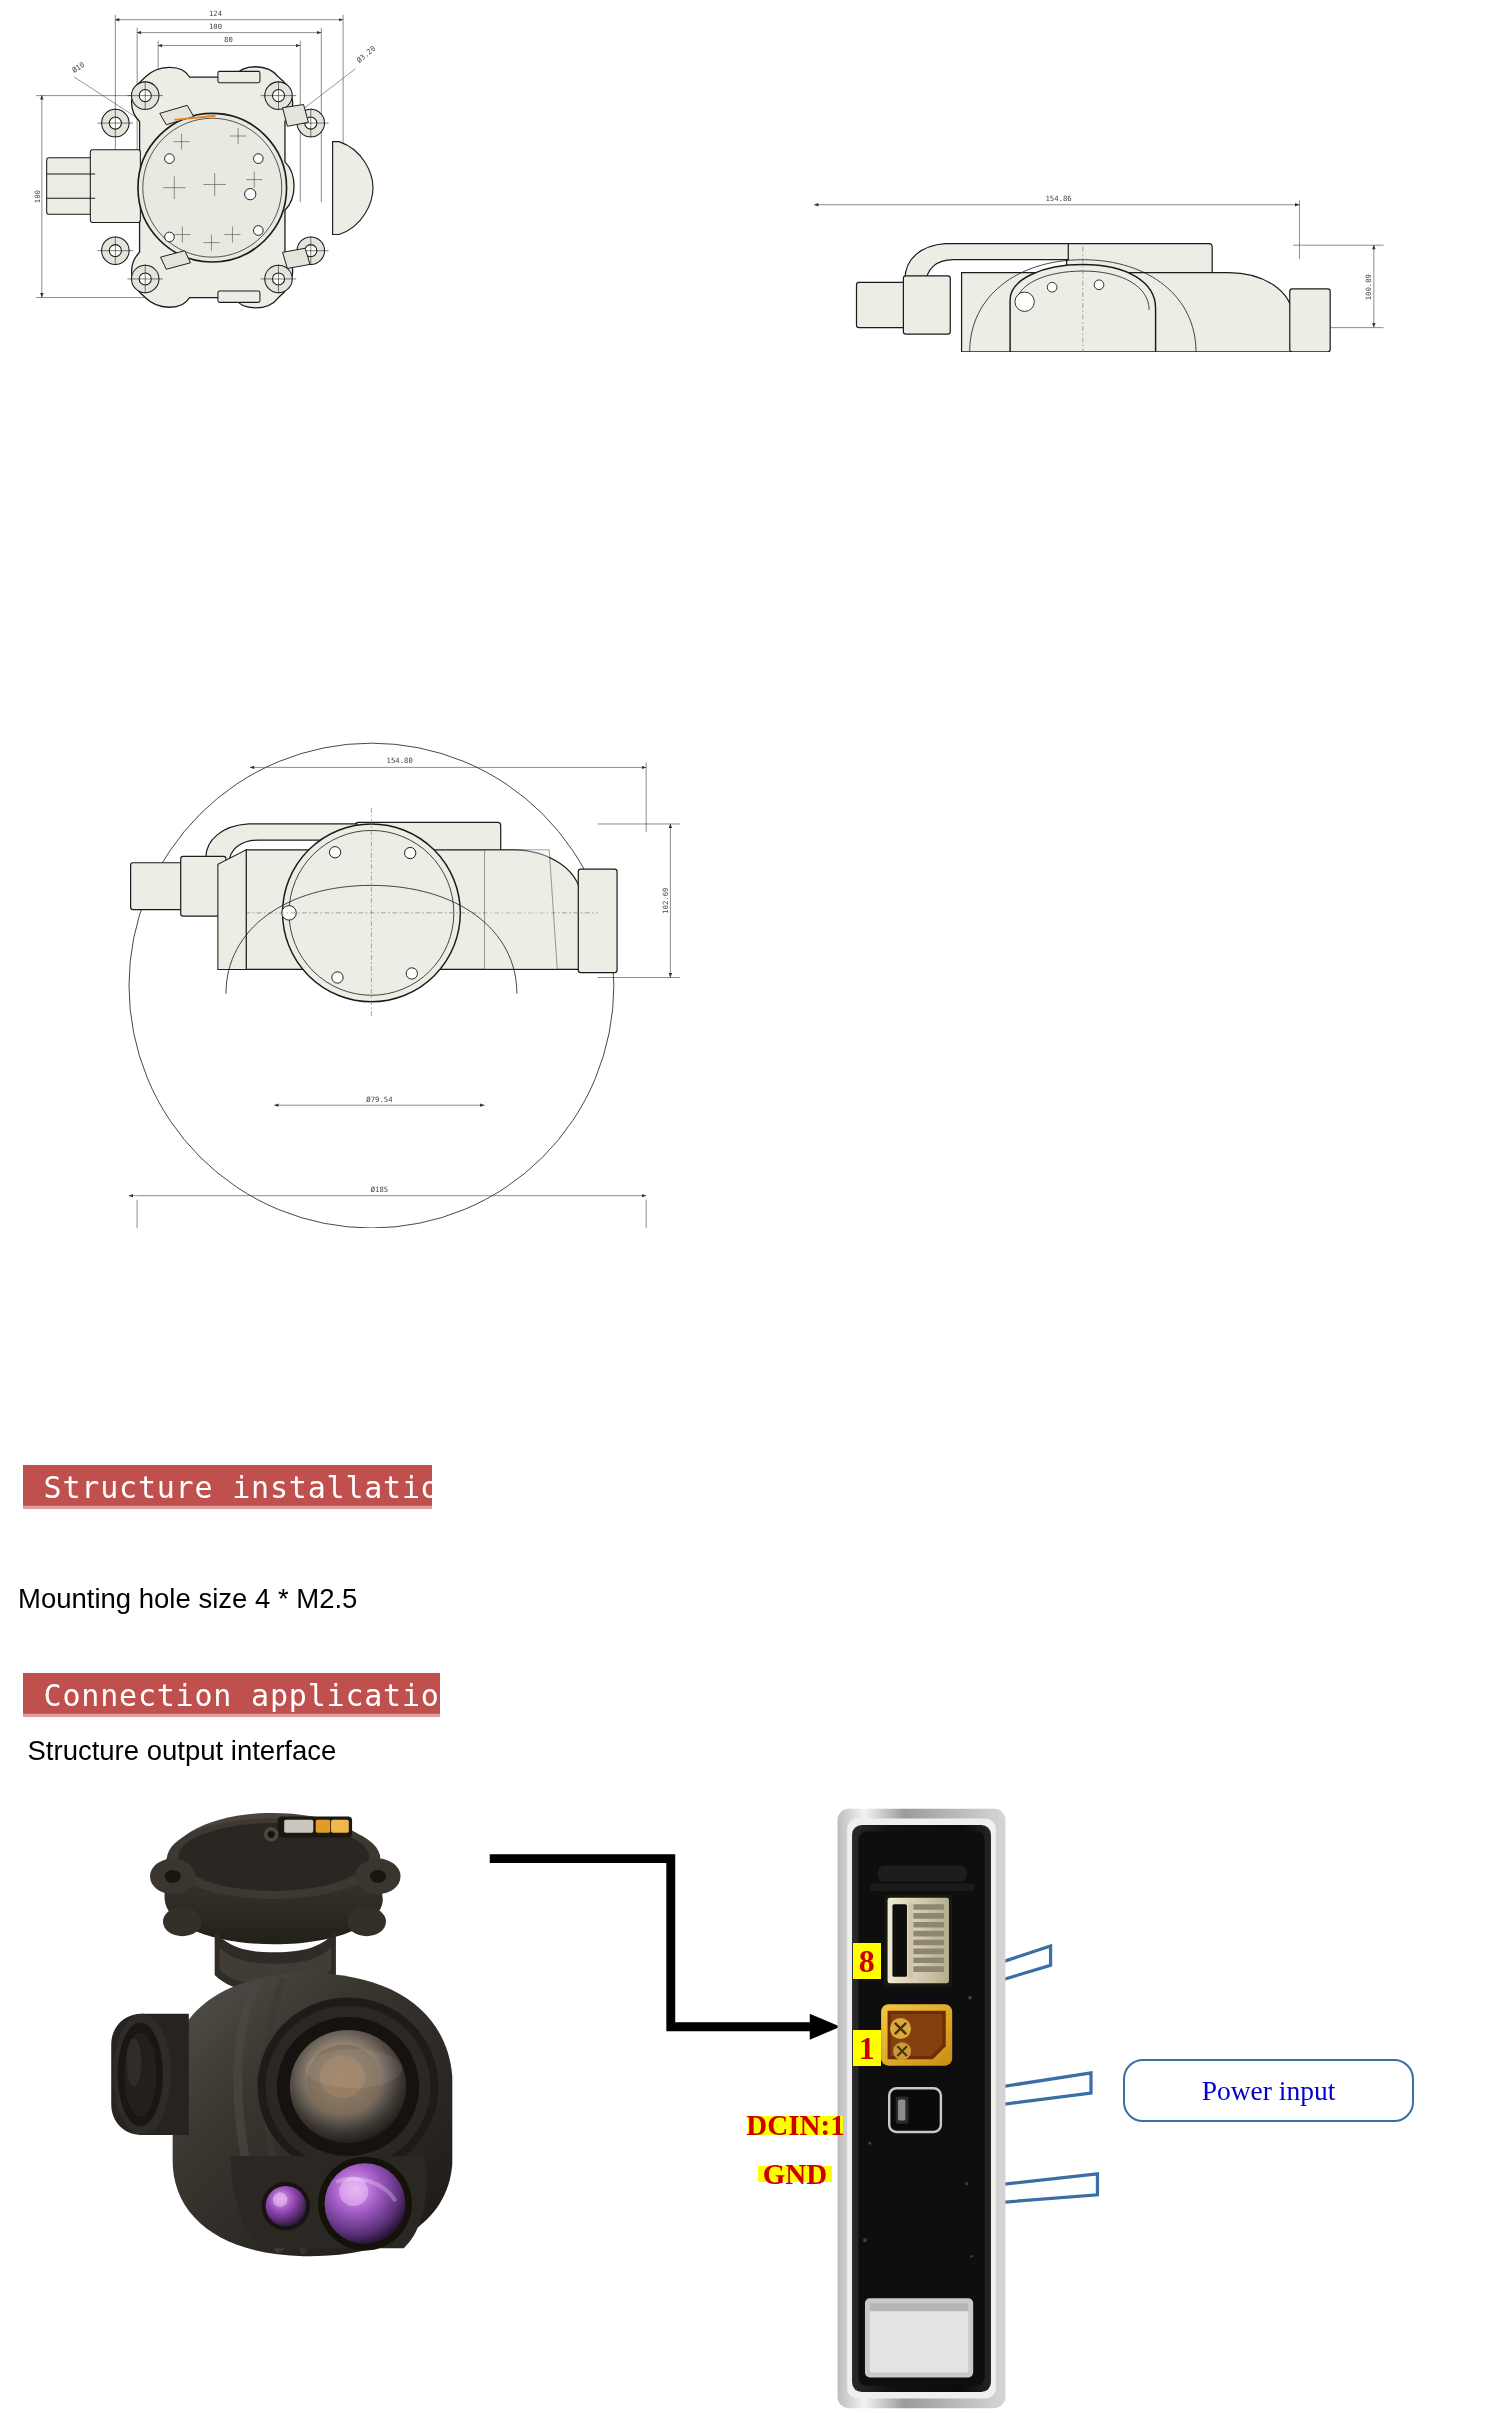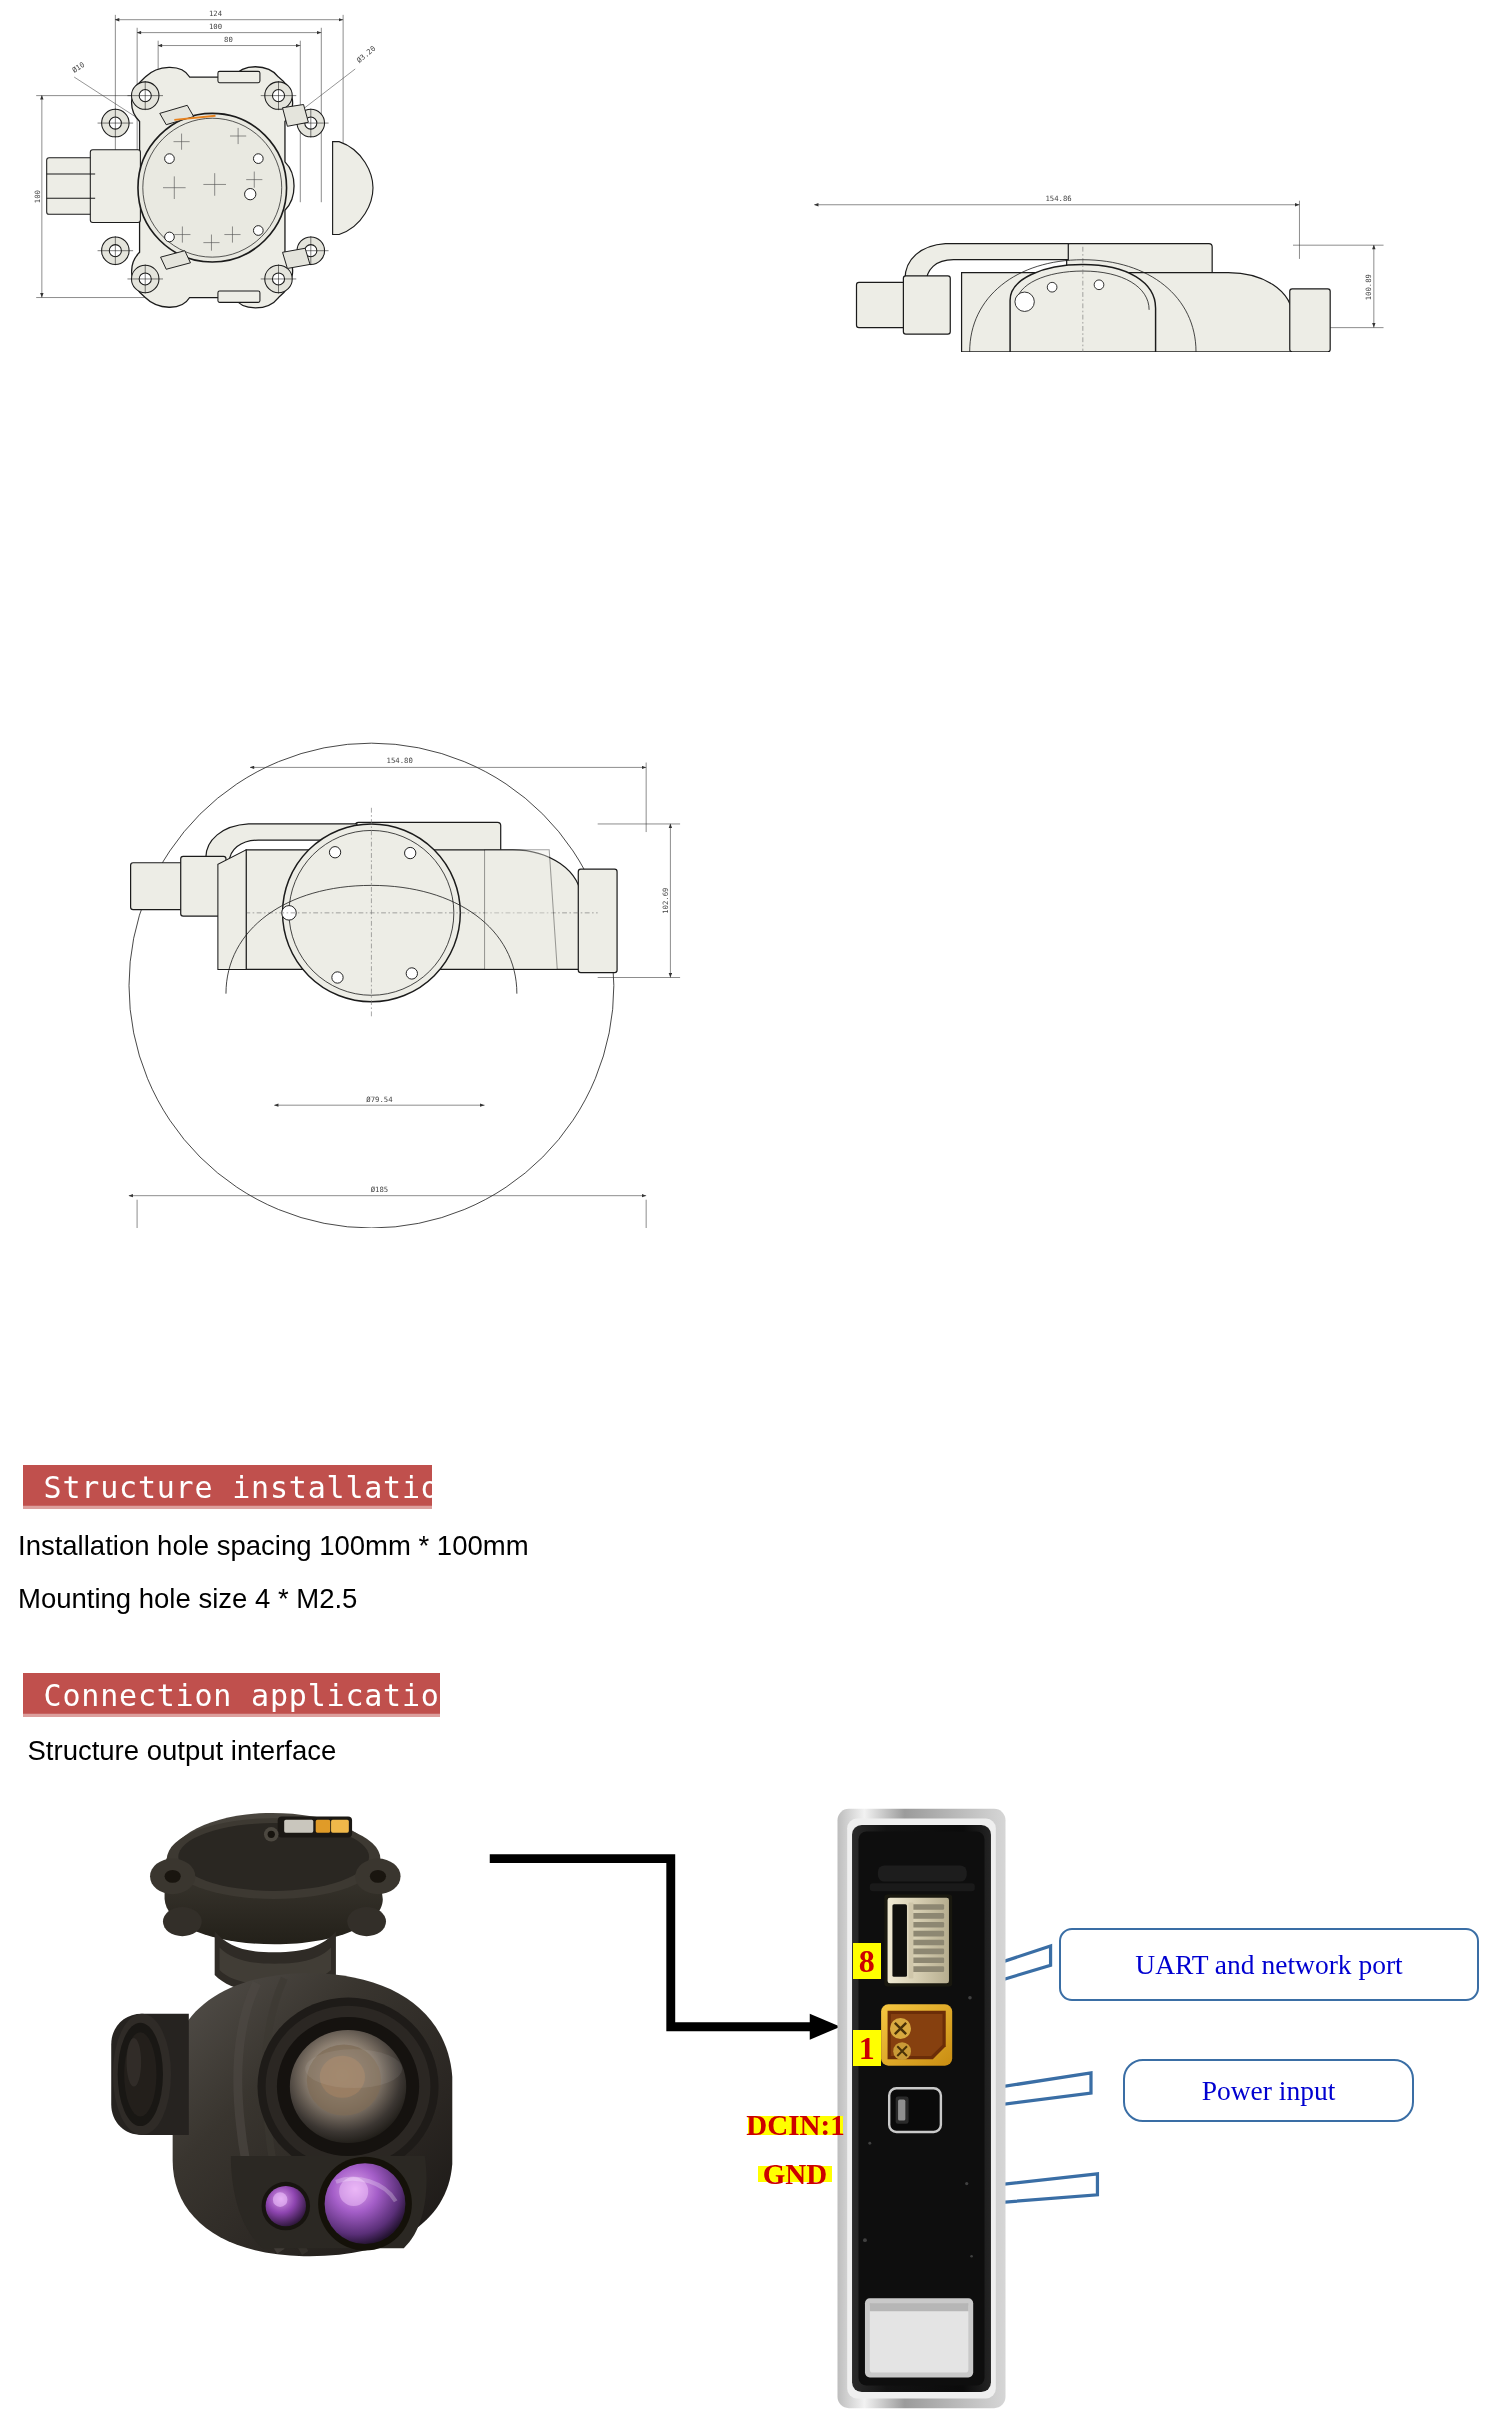--- a/index.html
+++ b/index.html
@@ -344,21 +344,20 @@
         <path d="M560,152 L640,152 L650,300 L560,300 Z" opacity="0.4"></path>
       </g>
       <g fill="none" stroke="#1b1b1b" stroke-width="1">
         <path d="M240,330 C240,250 315,196 420,196 C525,196 600,250 600,330"></path>
       </g>
     </svg>
   </div>
 
   <div class="sec-head" style="left:22.6px;top:1465px;width:388px;height:44px;">Structure installation dimension</div>
 
-  <div class="body-line" style="left:18px;top:1530px;">Installation hole spacing 100mm * 100mm</div>
 
   <div class="body-line" style="left:18px;top:1583px;">Mounting hole size 4 * M2.5</div>
 
   <div class="sec-head" style="left:22.6px;top:1673px;width:396px;height:44px;">Connection application diagram</div>
 
   <div class="body-line" style="left:27.5px;top:1735px;">Structure output interface</div>
 
   <div class="photo" style="left:69px;top:1802px;width:453px;height:611px;">
     <svg width="453" height="611" viewBox="0 0 560 756">
       <defs>
@@ -567,19 +566,18 @@
   </div>
 
   <div class="hl" style="left:853px;top:1943px;width:27.5px;height:36px;font-size:32px;">8</div>
 
   <div class="hl" style="left:853px;top:2030px;width:27.5px;height:36px;font-size:32px;">1</div>
 
   <div class="hl" style="left:748px;top:2116px;width:95px;height:19px;font-size:29px;">DCIN:1</div>
 
   <div class="hl" style="left:758px;top:2166px;width:74px;height:16px;font-size:29px;">GND</div>
 
-  <div class="callout" style="left:1059px;top:1928px;width:420px;height:73px;">UART and network port</div>
 
   <div class="callout" style="left:1123px;top:2059px;width:291px;height:63px;border-radius:20px;">Power input</div>
 
 
 </div>
 
 
 </body></html>

